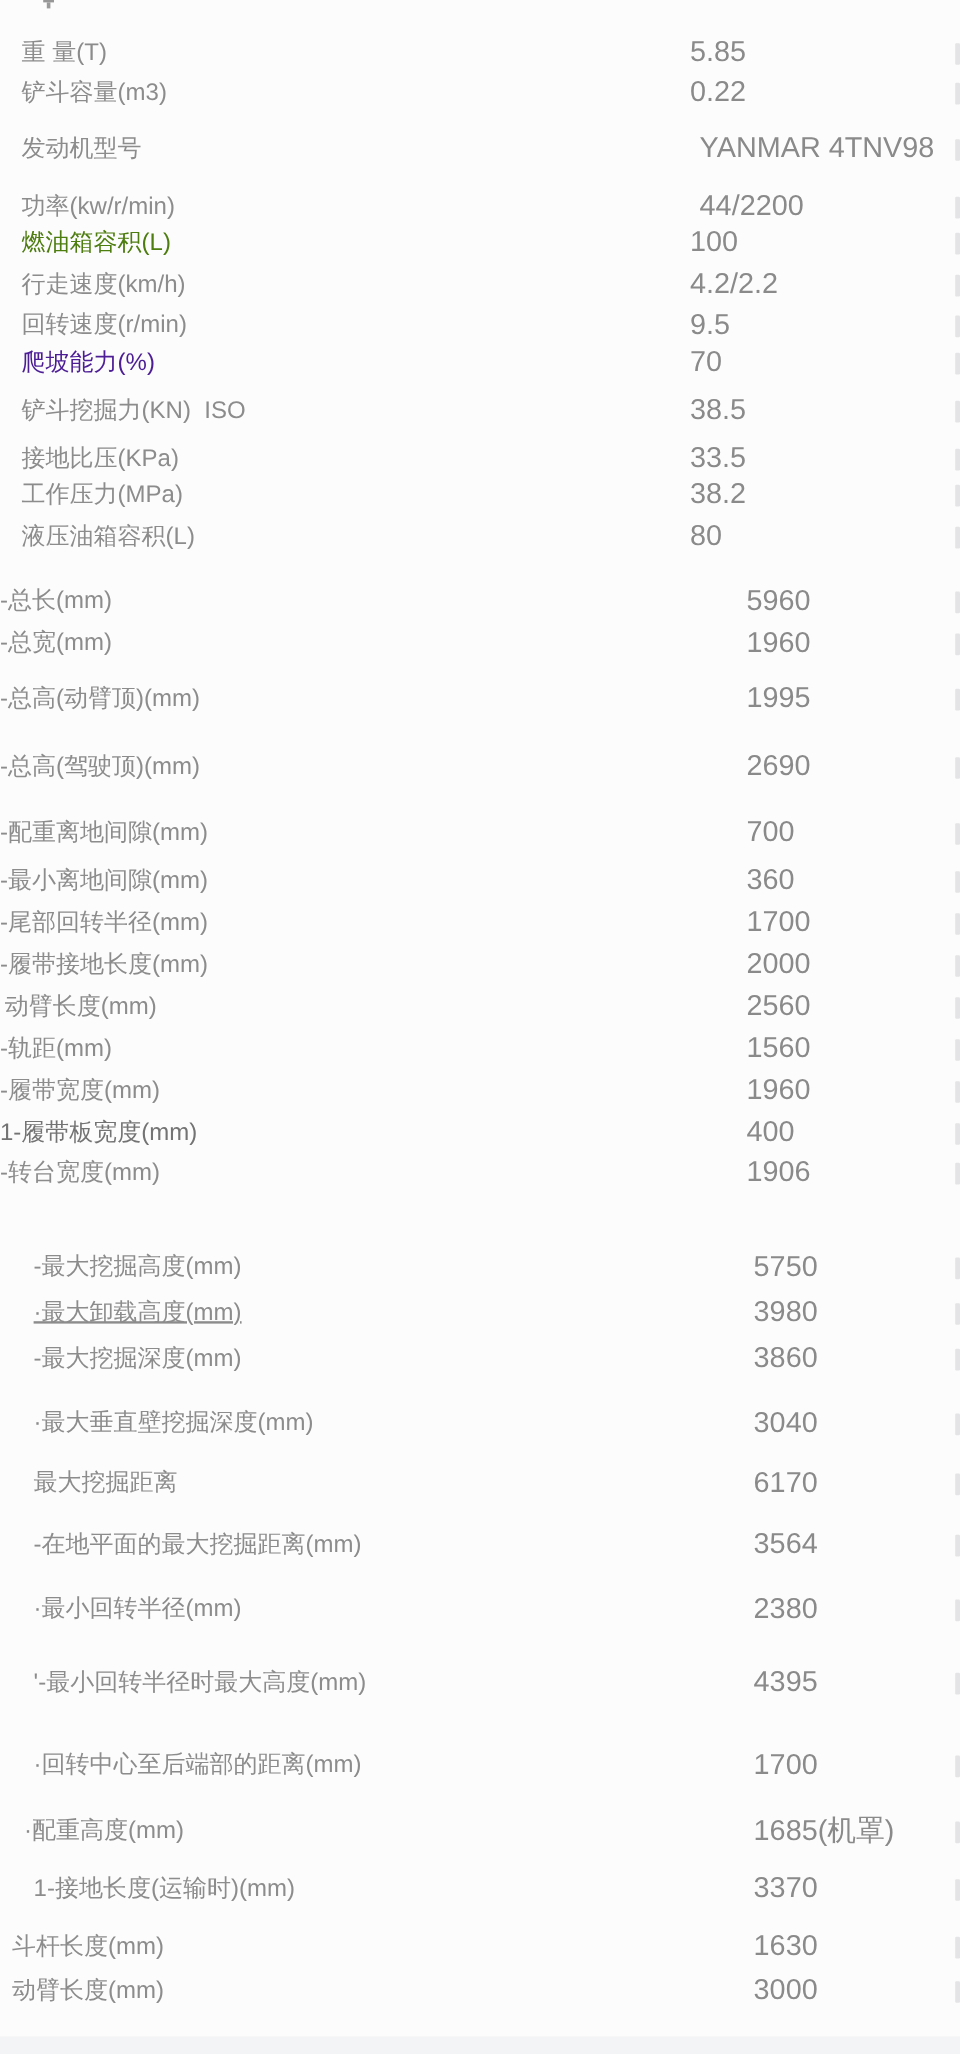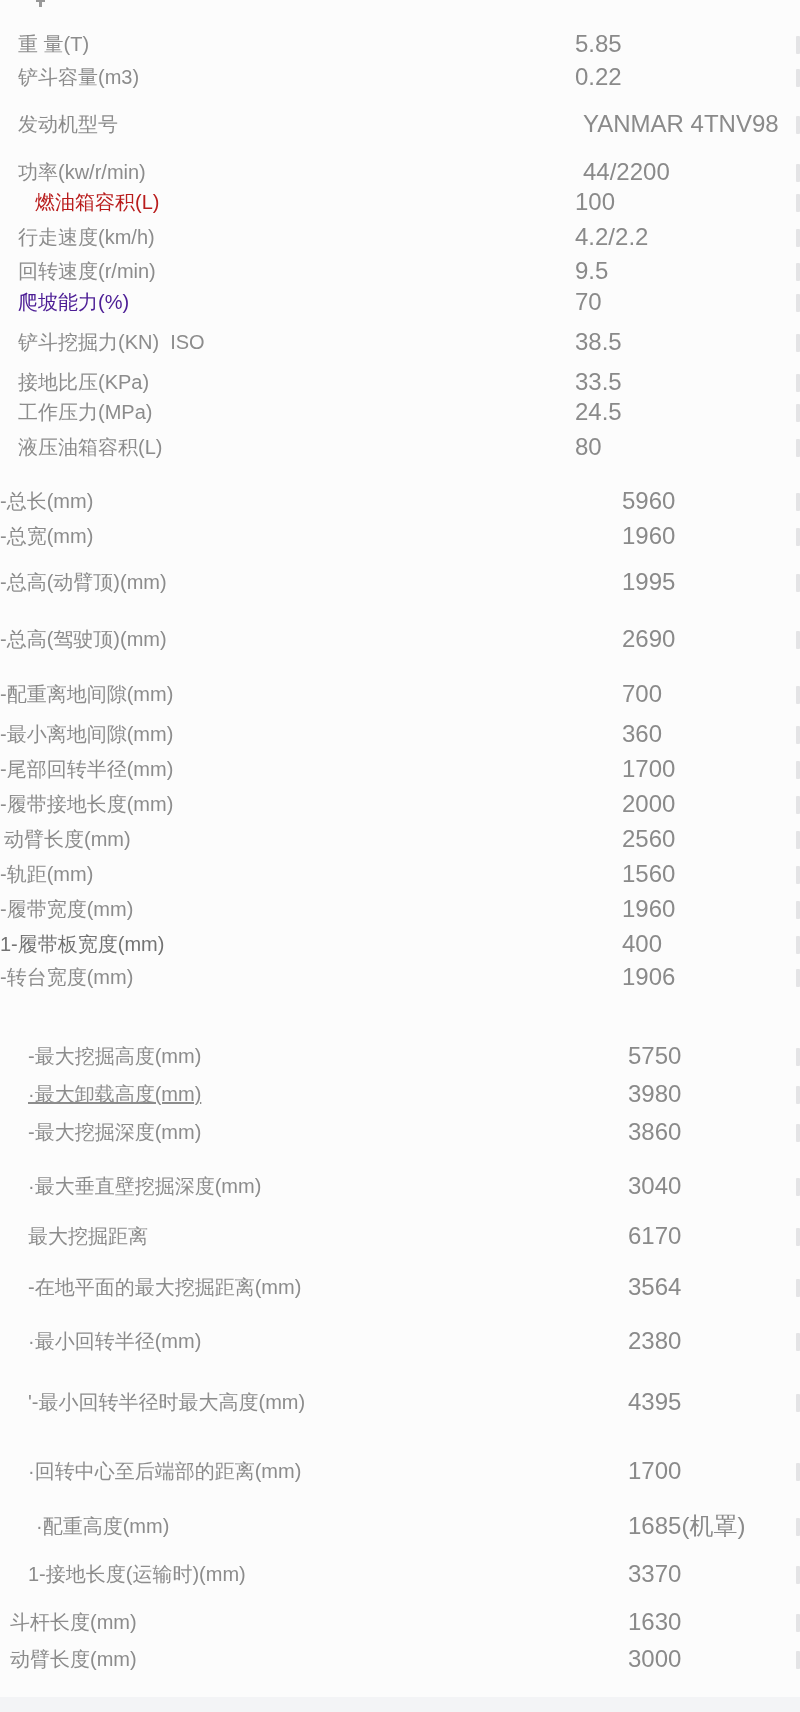--- a/index.html
+++ b/index.html
@@ -66,34 +66,34 @@
   <div id="rows-root">
       <div>
         <span class="spec-label" style="left: 18px; top: 33px; color: rgb(140, 140, 140);">重 量(T)</span>
         <span class="spec-value" style="left: 575px; top: 31px; color: rgb(138, 138, 138);">5.85</span>
         <span class="spec-label" style="left: 18px; top: 66px; color: rgb(140, 140, 140);">铲斗容量(m3)</span>
         <span class="spec-value" style="left: 575px; top: 64px; color: rgb(138, 138, 138);">0.22</span>
         <span class="spec-label" style="left: 18px; top: 113px; color: rgb(140, 140, 140);">发动机型号</span>
         <span class="spec-value" style="left: 583px; top: 111px; color: rgb(138, 138, 138);">YANMAR 4TNV98</span>
         <span class="spec-label" style="left: 18px; top: 161px; color: rgb(140, 140, 140);">功率(kw/r/min)</span>
         <span class="spec-value" style="left: 583px; top: 159px; color: rgb(138, 138, 138);">44/2200</span>
-        <span class="spec-label" style="left: 18px; top: 191px; color: #b91c1c; margin-left: 17px;">燃油箱容积(L)</span>
+        <span class="spec-label" style="left: 18px; top: 191px; color: #4d7c0f;">燃油箱容积(L)</span>
         <span class="spec-value" style="left: 575px; top: 189px; color: rgb(138, 138, 138);">100</span>
         <span class="spec-label" style="left: 18px; top: 226px; color: rgb(140, 140, 140);">行走速度(km/h)</span>
         <span class="spec-value" style="left: 575px; top: 224px; color: rgb(138, 138, 138);">4.2/2.2</span>
         <span class="spec-label" style="left: 18px; top: 260px; color: rgb(140, 140, 140);">回转速度(r/min)</span>
         <span class="spec-value" style="left: 575px; top: 258px; color: rgb(138, 138, 138);">9.5</span>
         <span class="spec-label" style="left: 18px; top: 291px; color: #4c1d95;">爬坡能力(%)</span>
         <span class="spec-value" style="left: 575px; top: 289px; color: rgb(138, 138, 138);">70</span>
         <span class="spec-label" style="left: 18px; top: 331px; color: rgb(140, 140, 140);">铲斗挖掘力(KN)  ISO</span>
         <span class="spec-value" style="left: 575px; top: 329px; color: rgb(138, 138, 138);">38.5</span>
         <span class="spec-label" style="left: 18px; top: 371px; color: rgb(140, 140, 140);">接地比压(KPa)</span>
         <span class="spec-value" style="left: 575px; top: 369px; color: rgb(138, 138, 138);">33.5</span>
         <span class="spec-label" style="left: 18px; top: 401px; color: rgb(140, 140, 140);">工作压力(MPa)</span>
-        <span class="spec-value" style="left: 575px; top: 399px; color: rgb(138, 138, 138);">24.5</span>
+        <span class="spec-value" style="left: 575px; top: 399px; color: rgb(138, 138, 138);">38.2</span>
         <span class="spec-label" style="left: 18px; top: 436px; color: rgb(140, 140, 140);">液压油箱容积(L)</span>
         <span class="spec-value" style="left: 575px; top: 434px; color: rgb(138, 138, 138);">80</span>
       </div>
       <div>
         <span class="spec-label" style="left: 0px; top: 490px; color: rgb(140, 140, 140);">-总长(mm)</span>
         <span class="spec-value" style="left: 622px; top: 488px; color: rgb(138, 138, 138);">5960</span>
         <span class="spec-label" style="left: 0px; top: 525px; color: rgb(140, 140, 140);">-总宽(mm)</span>
         <span class="spec-value" style="left: 622px; top: 523px; color: rgb(138, 138, 138);">1960</span>
         <span class="spec-label" style="left: 0px; top: 571px; color: rgb(140, 140, 140);">-总高(动臂顶)(mm)</span>
         <span class="spec-value" style="left: 622px; top: 569px; color: rgb(138, 138, 138);">1995</span>
@@ -130,21 +130,21 @@
         <span class="spec-label" style="left: 28px; top: 1225px; color: rgb(140, 140, 140);">最大挖掘距离</span>
         <span class="spec-value" style="left: 628px; top: 1223px; color: rgb(138, 138, 138);">6170</span>
         <span class="spec-label" style="left: 28px; top: 1276px; color: rgb(140, 140, 140);">-在地平面的最大挖掘距离(mm)</span>
         <span class="spec-value" style="left: 628px; top: 1274px; color: rgb(138, 138, 138);">3564</span>
         <span class="spec-label" style="left: 28px; top: 1330px; color: rgb(140, 140, 140);">·最小回转半径(mm)</span>
         <span class="spec-value" style="left: 628px; top: 1328px; color: rgb(138, 138, 138);">2380</span>
         <span class="spec-label" style="left: 28px; top: 1391px; color: rgb(140, 140, 140);">'-最小回转半径时最大高度(mm)</span>
         <span class="spec-value" style="left: 628px; top: 1389px; color: rgb(138, 138, 138);">4395</span>
         <span class="spec-label" style="left: 28px; top: 1460px; color: rgb(140, 140, 140);">·回转中心至后端部的距离(mm)</span>
         <span class="spec-value" style="left: 628px; top: 1458px; color: rgb(138, 138, 138);">1700</span>
-        <span class="spec-label" style="left: 36px; top: 1515px; color: rgb(140, 140, 140);">·配重高度(mm)</span>
+        <span class="spec-label" style="left: 20px; top: 1515px; color: rgb(140, 140, 140);">·配重高度(mm)</span>
         <span class="spec-value" style="left: 628px; top: 1513px; color: rgb(138, 138, 138);">1685(机罩)</span>
         <span class="spec-label" style="left: 28px; top: 1563px; color: rgb(140, 140, 140);">1-接地长度(运输时)(mm)</span>
         <span class="spec-value" style="left: 628px; top: 1561px; color: rgb(138, 138, 138);">3370</span>
         <span class="spec-label" style="left: 10px; top: 1611px; color: rgb(140, 140, 140);">斗杆长度(mm)</span>
         <span class="spec-value" style="left: 628px; top: 1609px; color: rgb(138, 138, 138);">1630</span>
         <span class="spec-label" style="left: 10px; top: 1648px; color: rgb(140, 140, 140);">动臂长度(mm)</span>
         <span class="spec-value" style="left: 628px; top: 1646px; color: rgb(138, 138, 138);">3000</span>
       </div>
     </div>
   <div id="edge-root">

